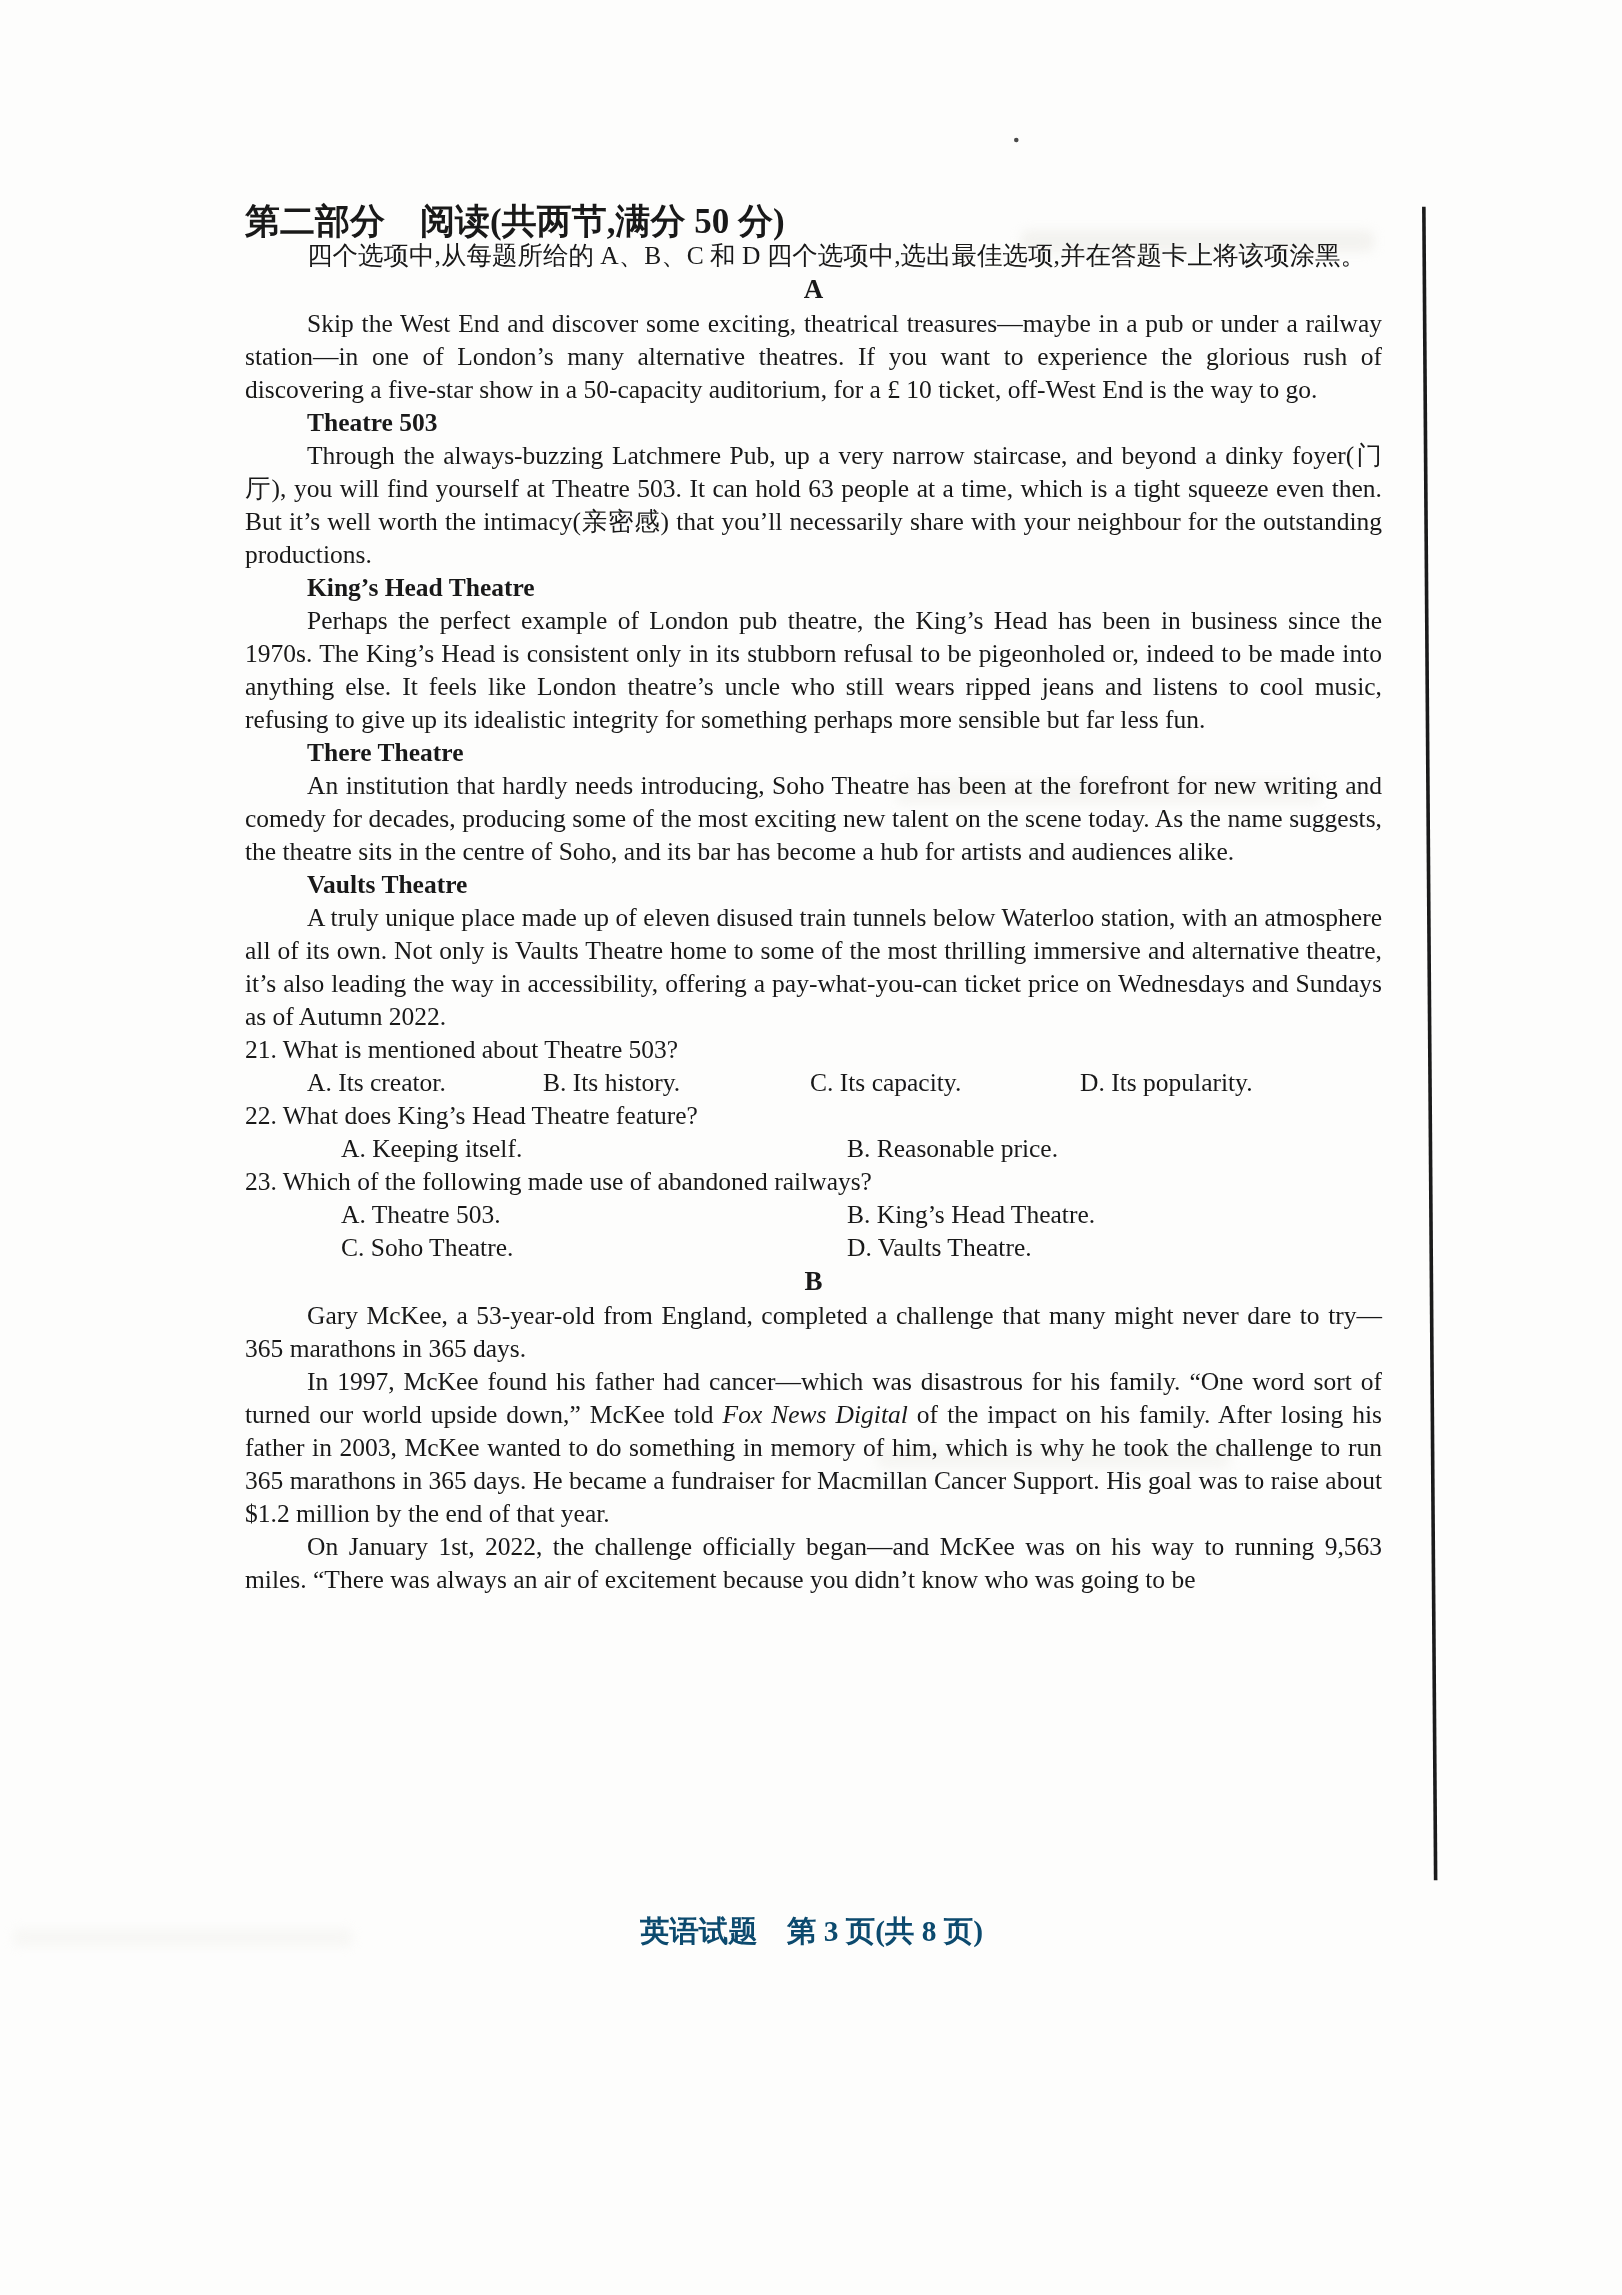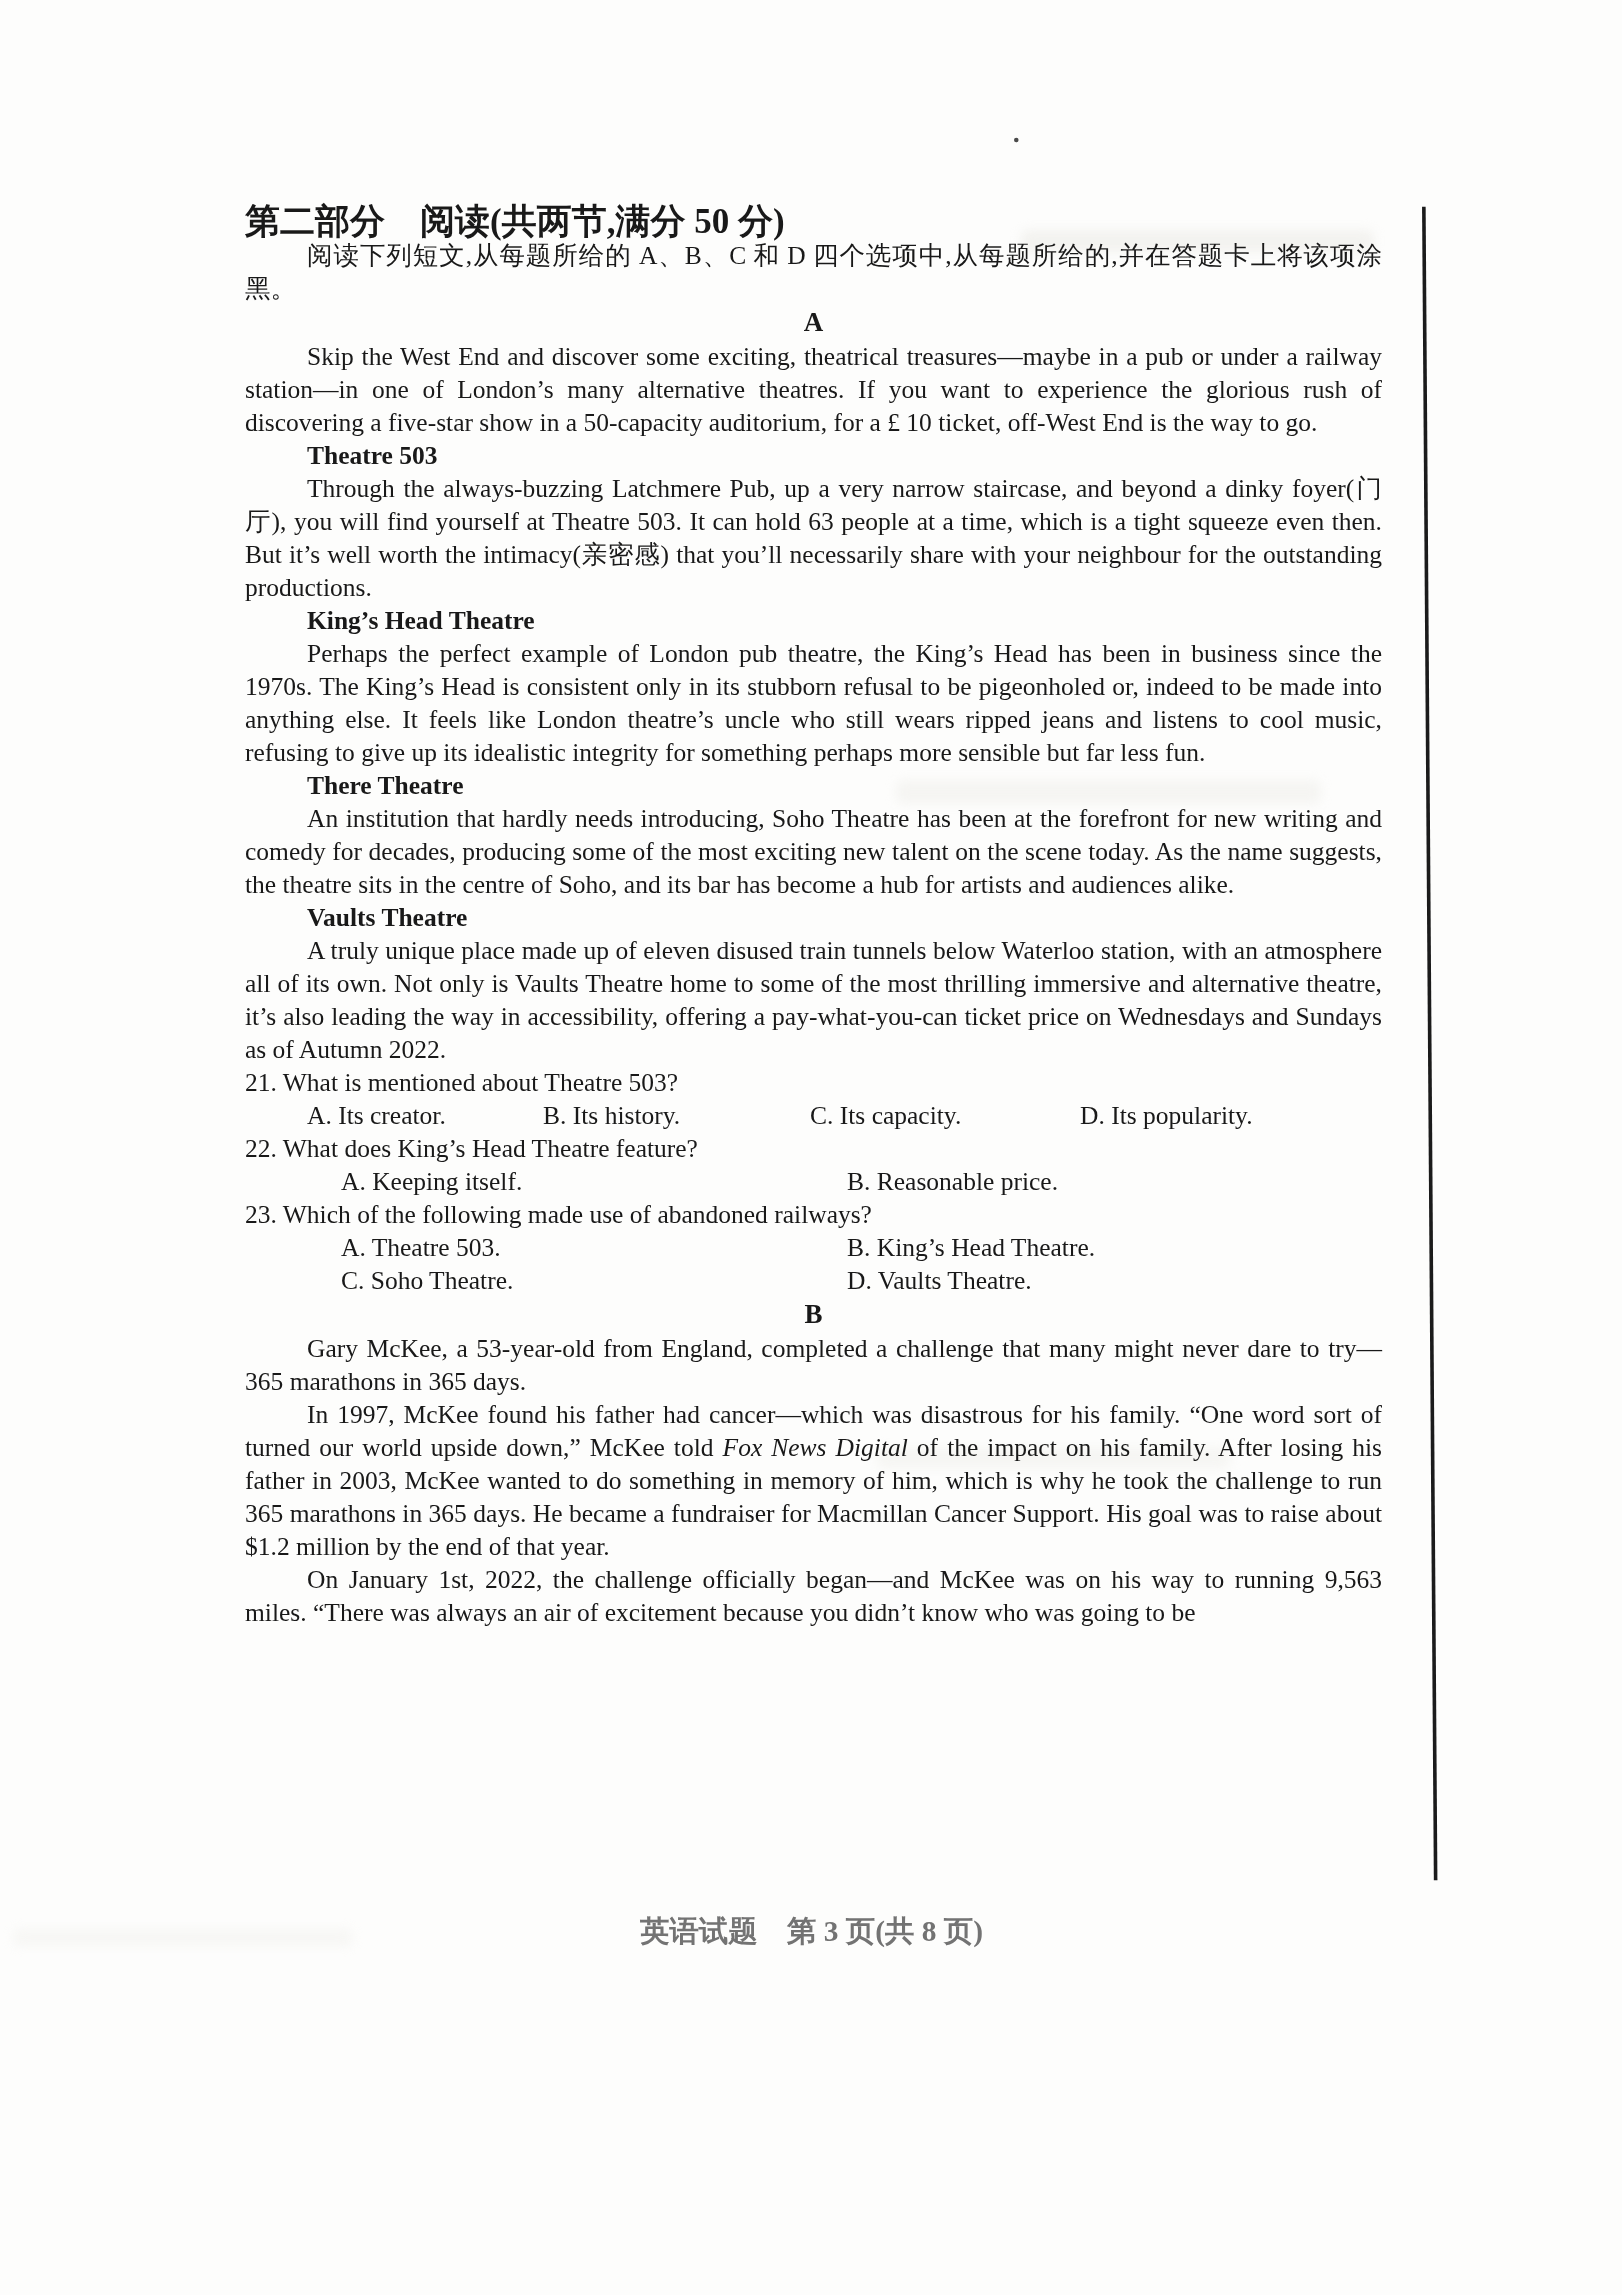--- a/index.html
+++ b/index.html
@@ -30,21 +30,21 @@
   }
   .qline{ text-align:left; }
   .opt-row{ padding-left:62px; }
   .opt{ display:inline-block; vertical-align:top; }
   .w1{ width:236px; } .w2{ width:267px; } .w3{ width:270px; }
   .col1{ width:506px;margin-left:34px; }
   em{ }
   .footer{
     position:absolute;left:0;top:1912px;width:1623px;
     text-align:center;font-weight:700;font-size:29.4px;
-    color:#737373;
+    color:#0c4a6e;
   }
   .artifacts{ position:absolute;left:0;top:0; }
   .smudge{
     position:absolute;background:#e9e8e3;opacity:.5;
     filter:blur(5.2px);border-radius:6.5px;
   }
   #smudge-1{ left:1021px; top:230px;  width:353px; height:22px; }
   #smudge-2{ left:896px; top:780px; width:425px; height:23.6px; opacity:.38; }
   #smudge-3{ left:877px; top:1447px; width:353px; height:22px; opacity:.35; }
   #smudge-4{ left:13px;   top:1929px; width:340px; height:17px; opacity:.3; }
@@ -60,21 +60,21 @@
   <div class="smudge" id="smudge-4"></div>
 
   <svg class="artifacts" width="1623" height="2295" viewBox="0 0 2480 3508">
     <line x1="2176" y1="316" x2="2194" y2="2874" stroke="#1b1b1b" stroke-width="5.5"></line>
     <circle cx="1553" cy="214" r="3.5" fill="#4a4a4a"></circle>
   </svg>
 
   <main class="content">
 
     <h1 class="zh-head">第二部分　阅读(共两节,满分 50 分)</h1>
-    <p class="para">阅读下列短文,从每题所给的 A、B、C 和 D 四个选项中,从每题所给的,并在答题卡上将该项涂黑。</p>
+    <p class="para">四个选项中,从每题所给的 A、B、C 和 D 四个选项中,选出最佳选项,并在答题卡上将该项涂黑。</p>
 
     <div class="passage-label">A</div>
     <p class="para">Skip the West End and discover some exciting, theatrical treasures—maybe in a pub or under a railway station—in one of London’s many alternative theatres. If you want to experience the glorious rush of discovering a five-star show in a 50-capacity auditorium, for a £ 10 ticket, off-West End is the way to go.</p>
 
     <div class="subhead">Theatre 503</div>
     <p class="para">Through the always-buzzing Latchmere Pub, up a very narrow staircase, and beyond a dinky foyer(门厅), you will find yourself at Theatre 503. It can hold 63 people at a time, which is a tight squeeze even then. But it’s well worth the intimacy(亲密感) that you’ll necessarily share with your neighbour for the outstanding productions.</p>
 
     <div class="subhead">King’s Head Theatre</div>
     <p class="para">Perhaps the perfect example of London pub theatre, the King’s Head has been in business since the 1970s. The King’s Head is consistent only in its stubborn refusal to be pigeonholed or, indeed to be made into anything else. It feels like London theatre’s uncle who still wears ripped jeans and listens to cool music, refusing to give up its idealistic integrity for something perhaps more sensible but far less fun.</p>
 

